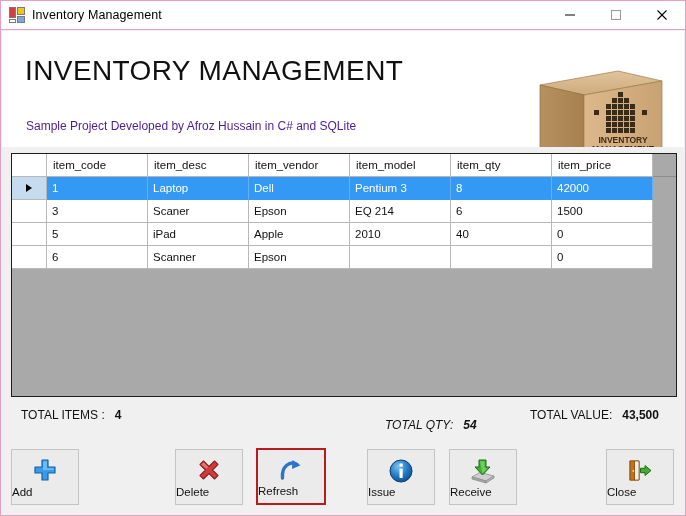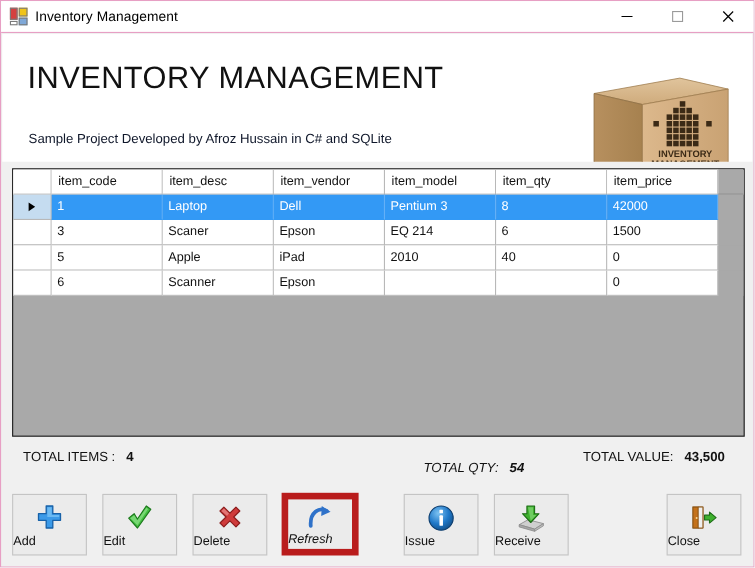--- a/index.html
+++ b/index.html
@@ -42,21 +42,21 @@
     position:absolute;left:1px;top:30px;width:682px;height:116px;
     background:#ffffff;overflow:hidden;
   }
   .h-title{
     position:absolute;left:23px;top:24px;
     font-size:28px;color:#111;letter-spacing:.4px;font-weight:400;
     white-space:nowrap;
   }
   .h-sub{
     position:absolute;left:24px;top:88px;
-    font-size:12px;color:#0f172a;white-space:nowrap;
+    font-size:12px;color:#4c1d95;white-space:nowrap;
   }
   
   .logo{position:absolute;left:520px;top:28px;width:148px;height:112px;}
   
   .grid{
     position:absolute;left:10px;top:152px;width:666px;height:244px;
     box-sizing:border-box;border:1px solid #1c1c1c;background:#a9a9a9;
     overflow:hidden;
     text-align:center;
   }
@@ -104,21 +104,21 @@
   .t-qty{left:383px;top:19px;font-style:italic;}
   .t-value{left:528px;top:9px;}
   .tot .val{font-weight:bold;margin-left:10px;}
   
   .btn{
     position:absolute;box-sizing:border-box;
     background:#ebebeb;border:1px solid #c4c4c4;
     display:flex;flex-direction:column;justify-content:center;
     top:448px;width:68px;height:56px;cursor:default;
   }
-  .btn.focused{border:6px solid #b91c1c;font-style:italic;}
+  .btn.focused{border:2px solid #b91c1c;}
   .btn .ic{height:28px;display:flex;align-items:center;justify-content:center;margin-bottom:1px;}
   .btn .lb{font-size:11.5px;color:#111;line-height:12px;}
   #btn-add{left:10px;}
   #btn-edit{left:92px;}
   #btn-delete{left:174px;}
   #btn-refresh{left:255px;width:70px;height:57px;top:447px;}
   #btn-issue{left:366px;}
   #btn-receive{left:448px;}
   #btn-close{left:605px;}
 </style>
@@ -252,22 +252,22 @@
       <div class="gcell">Epson</div>
       <div class="gcell">EQ 214</div>
       <div class="gcell">6</div>
       <div class="gcell">1500</div>
       <div class="rowfill"></div>
     </div>
 
     <div class="grow">
       <div class="rowhdr"></div>
       <div class="gcell">5</div>
+      <div class="gcell">iPad</div>
       <div class="gcell">Apple</div>
-      <div class="gcell">iPad</div>
       <div class="gcell">2010</div>
       <div class="gcell">40</div>
       <div class="gcell">0</div>
       <div class="rowfill"></div>
     </div>
 
     <div class="grow">
       <div class="rowhdr"></div>
       <div class="gcell">6</div>
       <div class="gcell">Scanner</div>
@@ -294,29 +294,20 @@
   <div class="btn" id="btn-add">
     <span class="ic">
       <svg width="26" height="26" viewBox="0 0 26 26">
         <polygon points="10,2 16,2 16,9 23,9 23,15 16,15 16,22 10,22 10,15 3,15 3,9 10,9" fill="#3b9ae8" stroke="#1761a8" stroke-width="1.2" stroke-linejoin="round"></polygon>
         <polygon points="11,3.2 15,3.2 15,10.2 21.8,10.2 21.8,12 11,12" fill="#74c0f5" opacity="0.85"></polygon>
       </svg>
     </span>
     <span class="lb">Add</span>
   </div>
 
-  <div class="btn" id="btn-edit">
-    <span class="ic">
-      <svg width="26" height="26" viewBox="0 0 26 26">
-        <polygon points="3,13 8,9 11,14 19,2 23,5 11,22" fill="#45c142" stroke="#1d7a1d" stroke-width="1.1" stroke-linejoin="round"></polygon>
-        <polygon points="4.4,13.2 8,10.4 10.8,15 19,3.6 20.6,4.8 11,19.5" fill="#8ee08a" opacity="0.7"></polygon>
-      </svg>
-    </span>
-    <span class="lb">Edit</span>
-  </div>
 
   <div class="btn" id="btn-delete">
     <span class="ic">
       <svg width="26" height="26" viewBox="0 0 26 26">
         <g stroke="#8c1f1f" stroke-width="1.1" stroke-linejoin="round" fill="#cf3b3b">
           <polygon points="4,6.5 7.5,3 13,8.5 18.5,3 22,6.5 16.5,12 22,17.5 18.5,21 13,15.5 7.5,21 4,17.5 9.5,12"></polygon>
         </g>
         <polygon points="5.2,6.6 7.6,4.3 12.2,8.9 10.4,10.8" fill="#e88a8a" opacity="0.75"></polygon>
       </svg>
     </span>

